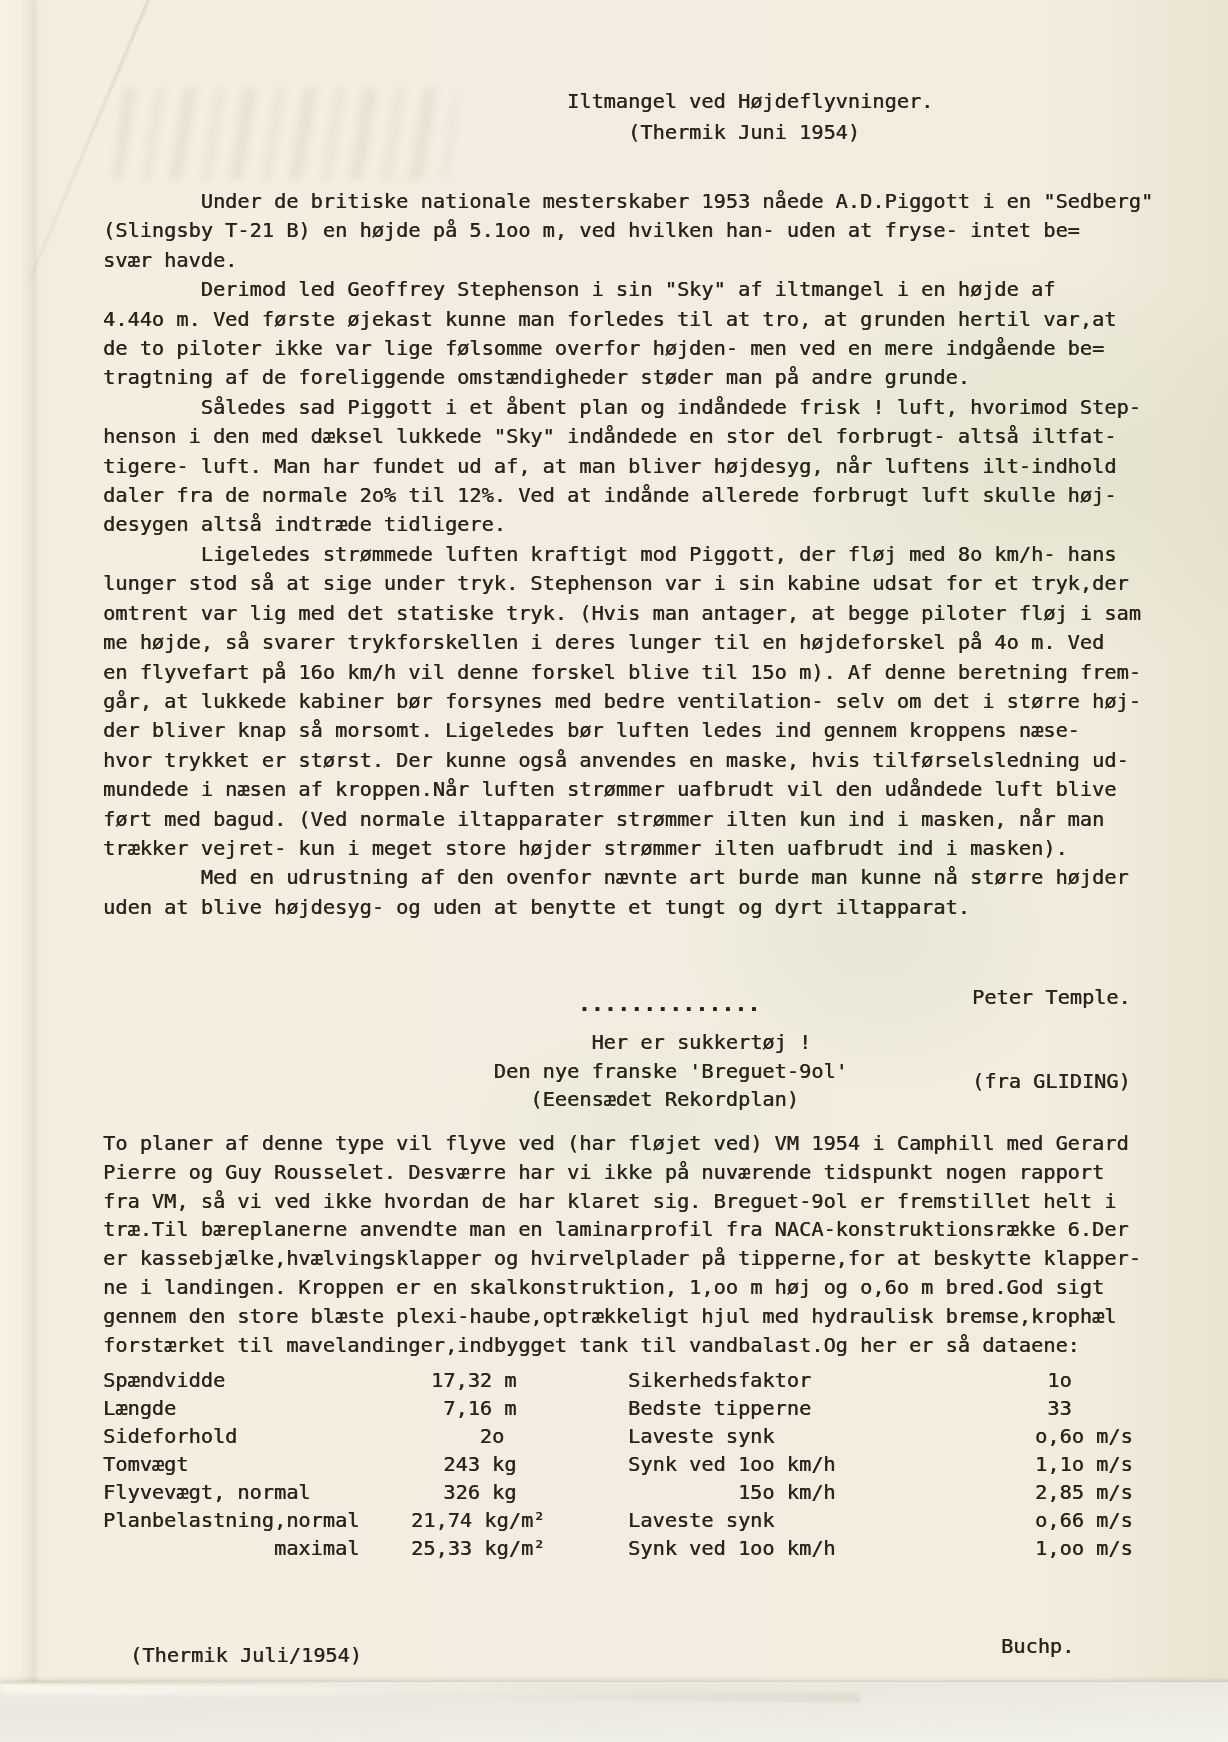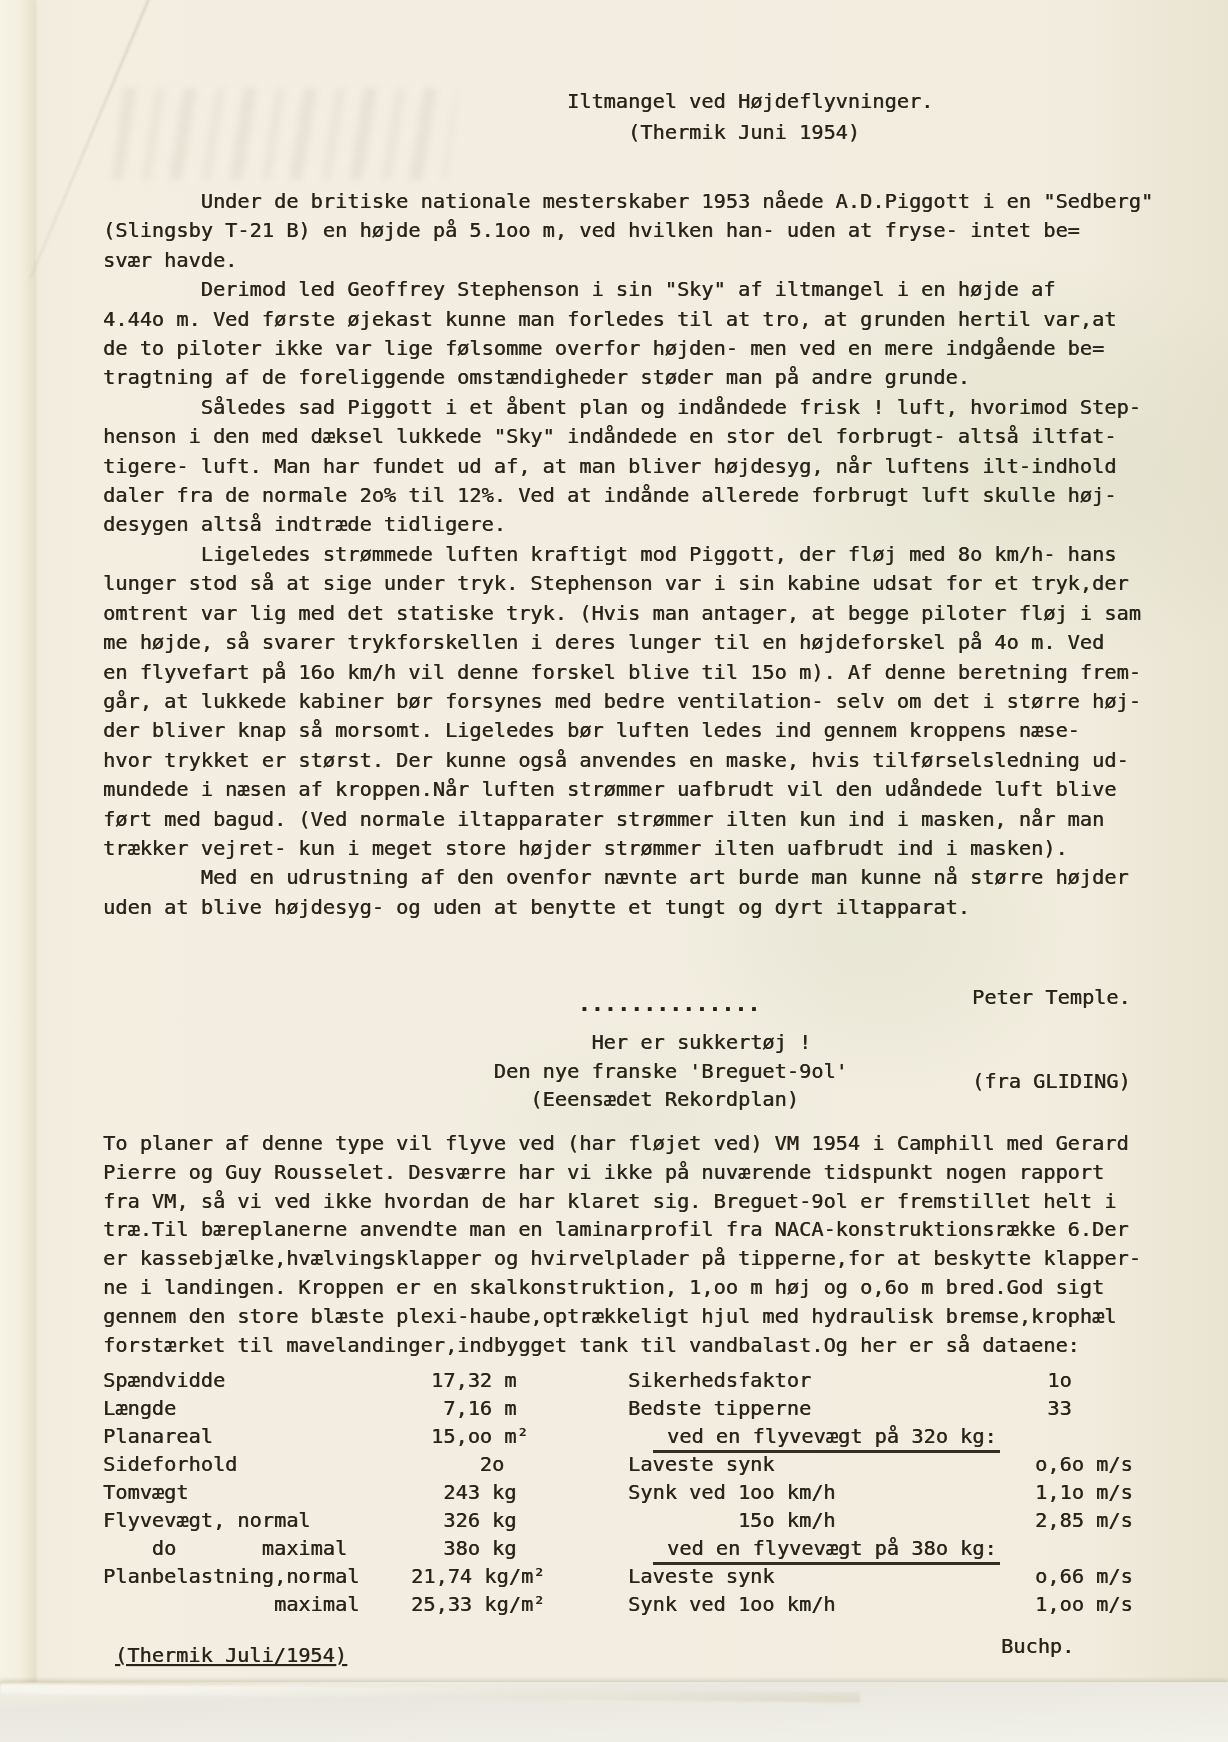--- a/index.html
+++ b/index.html
@@ -47,21 +47,21 @@
   .srow span{position:absolute;white-space:pre;top:0;}
   .ll{left:0;}
   .lv{left:328px;}
   .row-pb .lv{left:308px;}
   .rl{left:525px;}
   .rv{left:932px;}
   .rh{left:564px;border-bottom:3px solid #332d24;padding:0 3px 0 14px;margin-left:-14px;}
   .footer{position:absolute;left:12px;top:1642px;width:1070px;height:27px;
         line-height:27px;font-size:20.3px;}
   .footer span{position:absolute;white-space:pre;top:0;}
-  .f-src{left:0;text-decoration:underline;}
+  .f-src{left:15px;}
   .f-note{left:325px;}
   .f-sig{left:886px;top:-9px !important;}
 </style>
 </head>
 <body>
 
 <div class="scan">
   <div class="left-edge"></div>
   <div class="crease"></div>
   <div class="ghost"></div>
@@ -125,46 +125,36 @@
         <span class="rl">Sikerhedsfaktor</span>
         <span class="rv"> 1o</span>
       </div>
       <div class="srow">
         <span class="ll">Længde</span>
         <span class="lv"> 7,16 m</span>
         <span class="rl">Bedste tipperne</span>
         <span class="rv"> 33</span>
       </div>
       <div class="srow">
-        <span class="ll">Planareal</span>
-        <span class="lv">15,oo m²</span>
-        <span class="rh">ved en flyvevægt på 32o kg:</span>
-      </div>
-      <div class="srow">
         <span class="ll">Sideforhold</span>
         <span class="lv">    2o</span>
         <span class="rl">Laveste synk</span>
         <span class="rv">o,6o m/s</span>
       </div>
       <div class="srow">
         <span class="ll">Tomvægt</span>
         <span class="lv"> 243 kg</span>
         <span class="rl">Synk ved 1oo km/h</span>
         <span class="rv">1,1o m/s</span>
       </div>
       <div class="srow">
         <span class="ll">Flyvevægt, normal</span>
         <span class="lv"> 326 kg</span>
         <span class="rl">         15o km/h</span>
         <span class="rv">2,85 m/s</span>
-      </div>
-      <div class="srow">
-        <span class="ll">    do       maximal</span>
-        <span class="lv"> 38o kg</span>
-        <span class="rh">ved en flyvevægt på 38o kg:</span>
       </div>
       <div class="srow row-pb">
         <span class="ll">Planbelastning,normal</span>
         <span class="lv">21,74 kg/m²</span>
         <span class="rl">Laveste synk</span>
         <span class="rv">o,66 m/s</span>
       </div>
       <div class="srow row-pb">
         <span class="ll">              maximal</span>
         <span class="lv">25,33 kg/m²</span>

